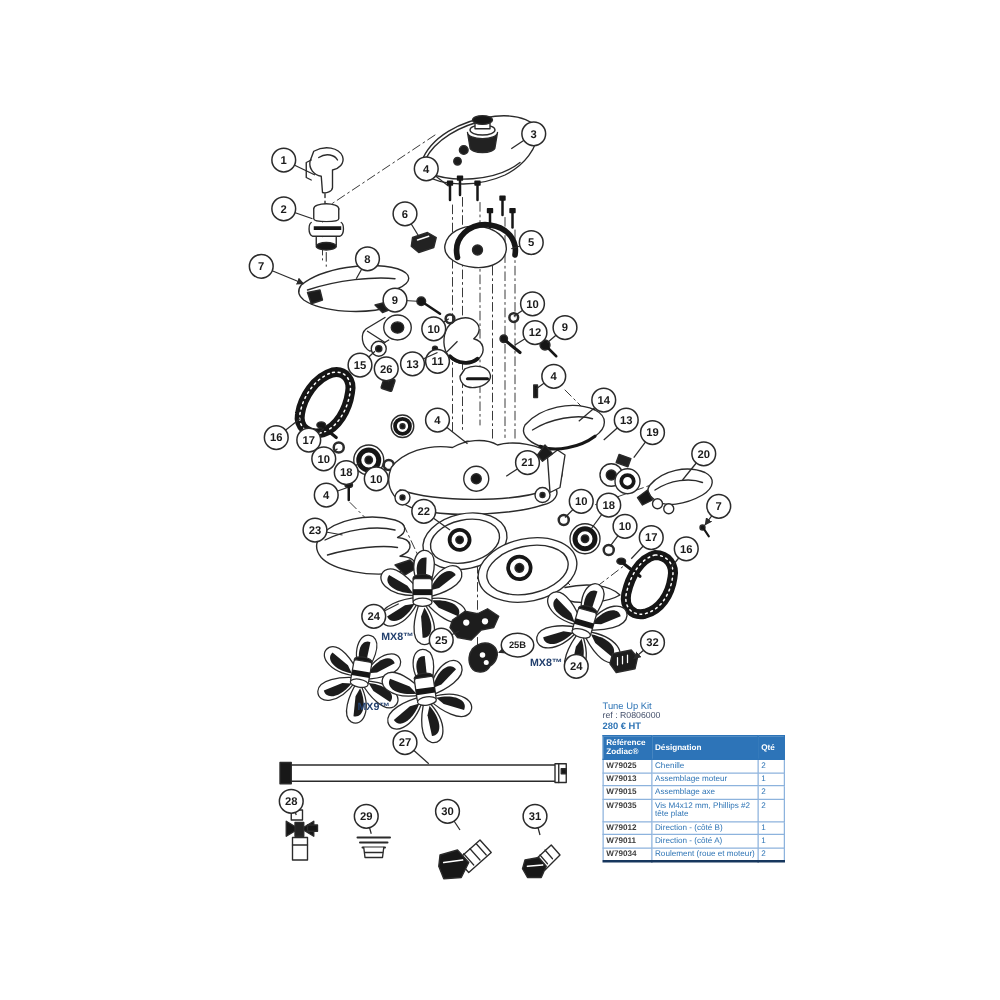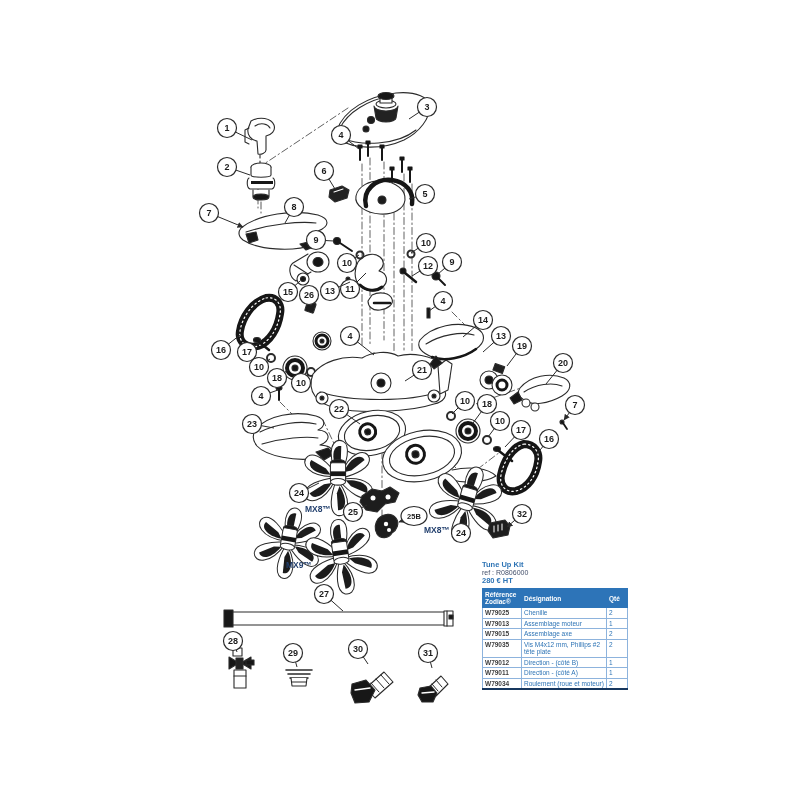--- a/index.html
+++ b/index.html
@@ -1,20 +1,20 @@
 <!DOCTYPE html>
 <html><head>
 <meta charset="utf-8">
 <style>
   html,body{margin:0;padding:0;background:#ffffff;}
   .page{position:relative;width:800px;height:800px;background:#fff;overflow:hidden;
         font-family:"Liberation Sans", sans-serif;}
   #diagram-svg{position:absolute;left:0;top:0;}
   .kit{position:absolute;left:482px;top:561px;width:140px;color:#2e74b5;}
-  .kit .t1{font-size:7.5px;font-weight:bold;color:#2e74b5;line-height:8px;}
+  .kit .t1{font-size:7.5px;font-weight:normal;color:#2e74b5;line-height:8px;}
   .kit .t2{font-size:7px;color:#44506b;line-height:8px;}
   .kit .t3{font-size:7.5px;font-weight:bold;color:#2e74b5;line-height:8px;margin-bottom:3px;}
   table.parts{border-collapse:collapse;width:138px;table-layout:fixed;
               border:1px solid #2e74b5;border-bottom:2.5px solid #17375e;}
   table.parts th{background:#2d74b8;color:#fff;font-size:6.5px;font-weight:bold;
                  text-align:left;padding:2px 2px;line-height:7px;border:1px solid #2d74b8;}
   table.parts td{font-size:6.5px;line-height:7.5px;padding:1px 2px;
                  border:1px solid #8db3dd;vertical-align:top;}
   td.c-ref{color:#3d3d3d;font-weight:bold;width:34px;}
   td.c-des{color:#2e74b5;width:80px;}

